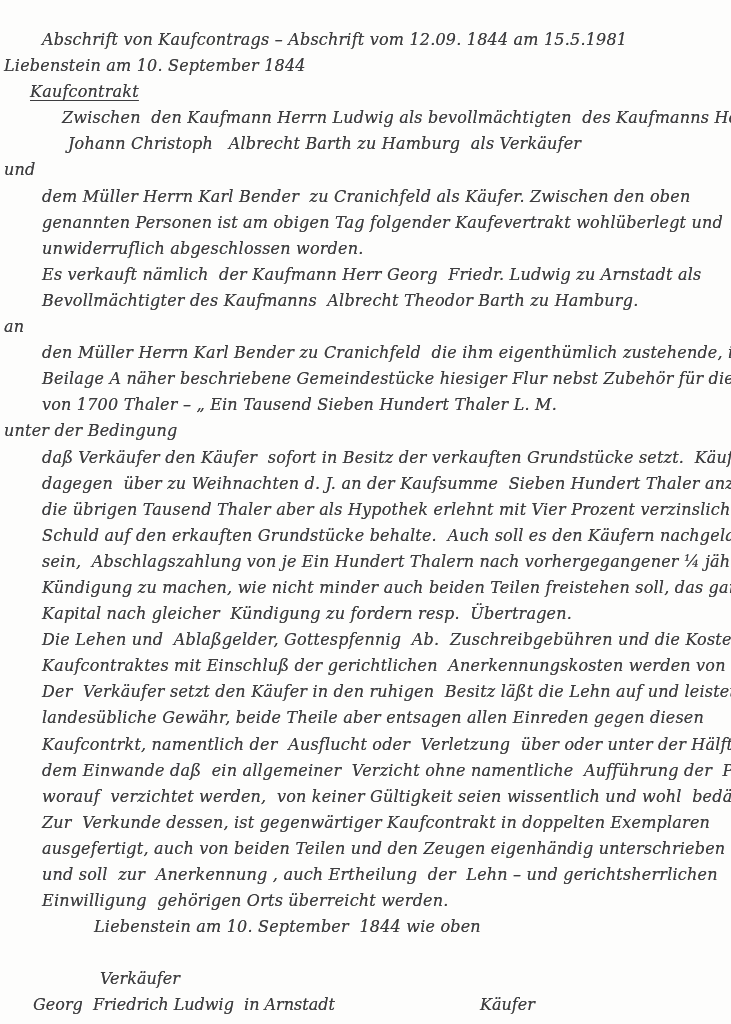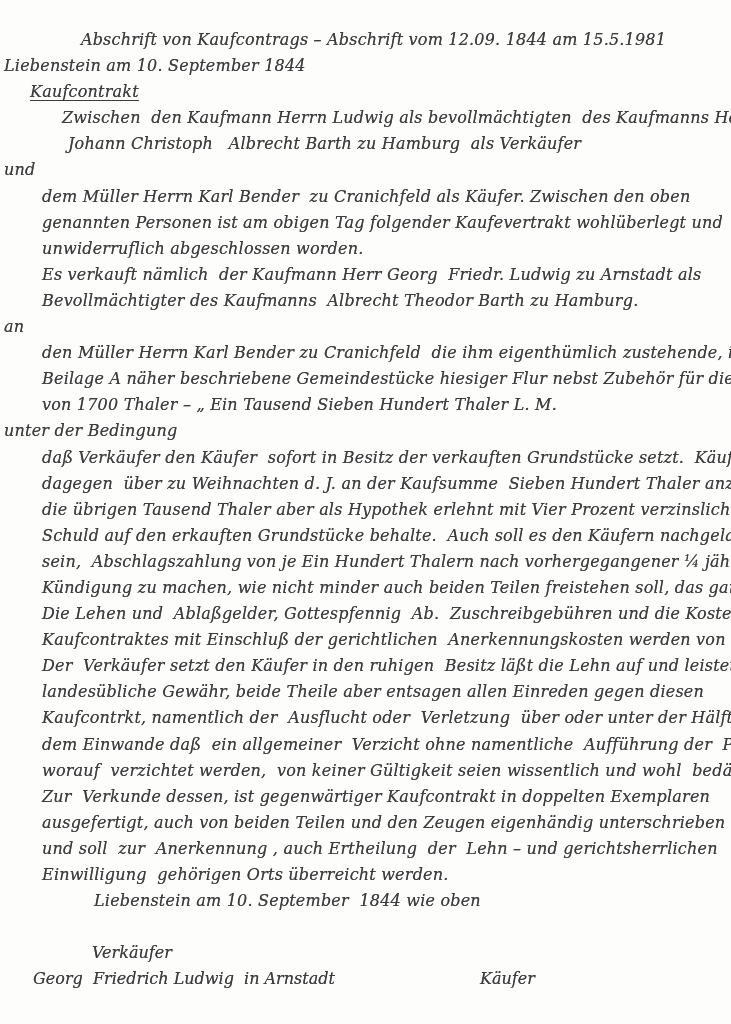--- a/index.html
+++ b/index.html
@@ -21,33 +21,33 @@
     font-size: 16px;
     line-height: 26.1px;
     color: #3d3d3f;
     text-shadow: 0 0 0.4px #6a6a6a;
   }
   .line {
     white-space: pre;
     letter-spacing: 0.2px;
   }
   
-  .c      { text-align: center; }
+  .c      { text-align: left; }
   .c-l    { text-align: left; transform: translateX(-38px); }
   .ind1   { padding-left: 20px; }
   .ind2   { padding-left: 26px; }
   .date   { padding-left: 52px; }
   .heading {
     text-decoration: underline;
     text-underline-offset: 3px;
     transform: translateX(-12px);
   }
   
   .sig-row { position: relative; height: 26.1px; white-space: pre; }
-  .sig-left-label  { position: absolute; left: 50px; }
+  .sig-left-label  { position: absolute; left: 58px; }
   .sig-right-label { position: absolute; left: 438px; }
   .sig-left-name   { position: absolute; left: -9px; }
 </style>
 </head>
 <body>
 
 <div class="page">
 
   <div>
 
@@ -88,20 +88,21 @@
       <div class="line">dagegen  über zu Weihnachten d. J. an der Kaufsumme  Sieben Hundert Thaler anzahle</div>
 
       <div class="line">die übrigen Tausend Thaler aber als Hypothek erlehnt mit Vier Prozent verzinslich</div>
 
       <div class="line">Schuld auf den erkauften Grundstücke behalte.  Auch soll es den Käufern nachgelassen</div>
 
       <div class="line">sein,  Abschlagszahlung von je Ein Hundert Thalern nach vorhergegangener ¼ jähriger</div>
 
       <div class="line">Kündigung zu machen, wie nicht minder auch beiden Teilen freistehen soll, das ganze</div>
 
+      <div class="line">Kapital nach gleicher  Kündigung zu fordern resp.  Übertragen.</div>
 
       <div class="line">Die Lehen und  Ablaßgelder, Gottespfennig  Ab.  Zuschreibgebühren und die Kosten des</div>
 
       <div class="line">Kaufcontraktes mit Einschluß der gerichtlichen  Anerkennungskosten werden von den</div>
 
 
       <div class="line">Der  Verkäufer setzt den Käufer in den ruhigen  Besitz läßt die Lehn auf und leistet</div>
 
       <div class="line">landesübliche Gewähr, beide Theile aber entsagen allen Einreden gegen diesen</div>
 

